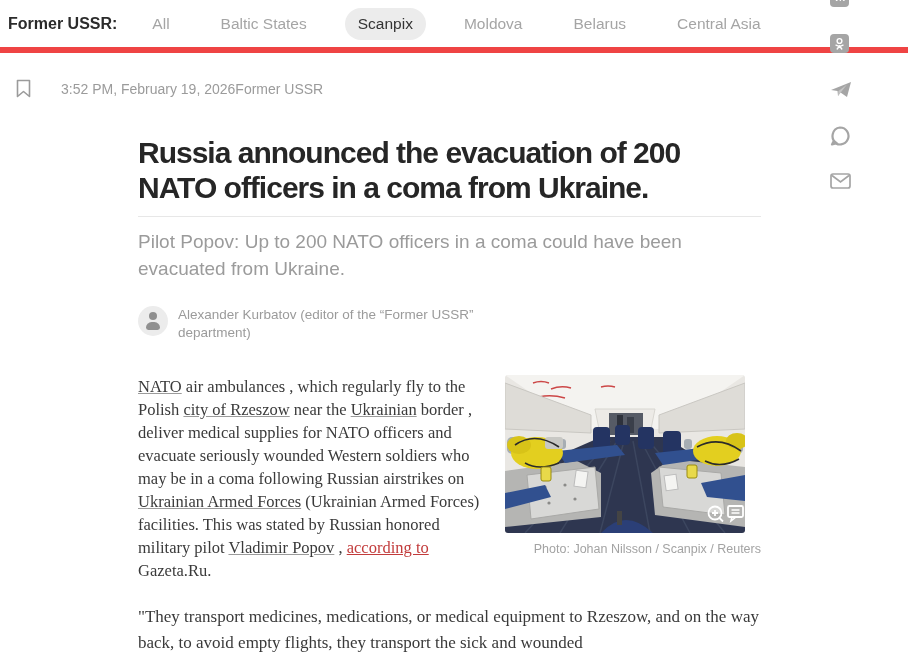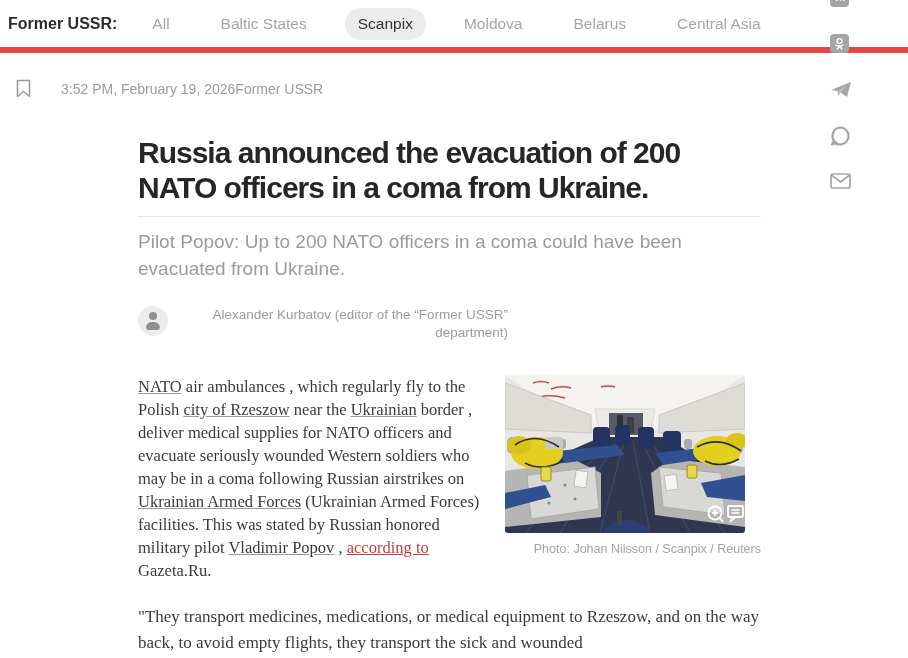--- a/index.html
+++ b/index.html
@@ -26,21 +26,21 @@
   .article { width:623px; margin-left:138px; }
   h1 { margin-top:32px; font-size:30px; line-height:35px; letter-spacing:-1px;
        color:#262626; font-weight:bold; }
   .hrule { border:none; border-top:1px solid #e7e7e7; margin-top:11px; }
   .subtitle { margin-top:11px; font-size:19px; line-height:27px; color:#9b9b9b; }
 
   .author-row { display:flex; margin-top:24px; align-items:flex-start; }
   .avatar { width:30px; height:30px; border-radius:50%; background:#ececec; position:relative; flex:0 0 30px; }
   .avatar .head { position:absolute; width:8px; height:8px; border-radius:50%; background:#8f8f8f; left:11px; top:6px; }
   .avatar .body { position:absolute; width:14px; height:8px; border-radius:7px 7px 3px 3px; background:#8f8f8f; left:8px; top:16px; }
-  .author-name { margin-left:10px; font-size:13.5px; line-height:18px; color:#9b9b9b; max-width:330px;text-align:right; }
+  .author-name { margin-left:10px; font-size:13.5px; line-height:18px; color:#9b9b9b; max-width:330px; }
 
   .plot-row { display:flex; align-items:center; margin-top:27px; }
   .plot-badge { background:#a87e60; color:#fff; font-size:11px; font-weight:bold;
     padding:4px 12px; border-radius:4px; cursor:pointer; }
   .plot-topic { margin-left:12px; font-size:15px; color:#3a3a3a; }
 
   .lead-row { display:flex; margin-top:33px; gap:25px; }
   .lead-text { width:347px; font-family:"Liberation Serif", serif; font-size:16.5px;
     line-height:23px; color:#3a3a3a; }
   .lnk { text-decoration:underline; cursor:pointer; }

